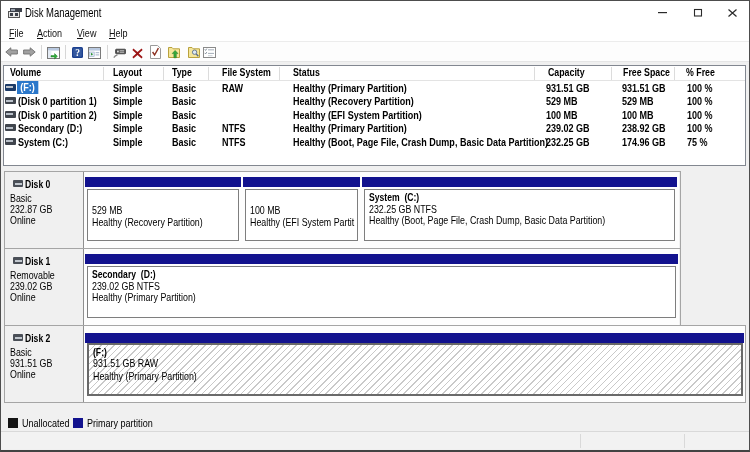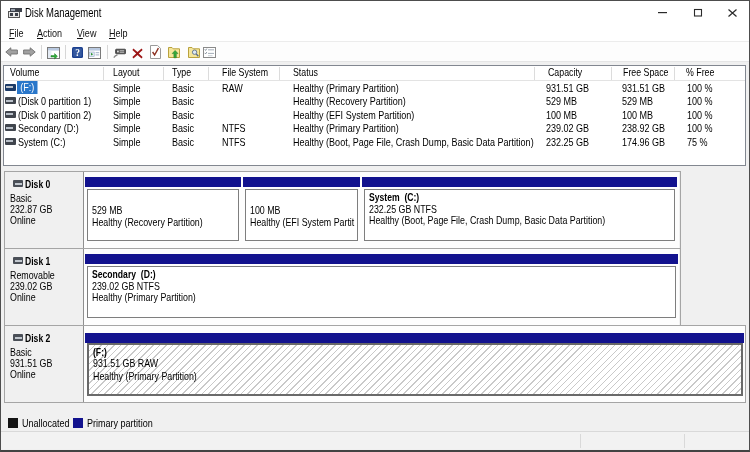--- a/index.html
+++ b/index.html
@@ -12,21 +12,21 @@
 .title-text { position:absolute; left:24px; top:5px; font-size:12px; color:#000; transform:scaleX(0.79); transform-origin:0 50%; }
 .cap { position:absolute; top:0; width:30px; height:22px; }
 
 .menubar { position:absolute; left:1px; top:23px; width:748px; height:18px; background:#ffffff; font-size:11px; color:#111; }
 .menubar span { position:absolute; top:3.5px; transform:scaleX(0.82); transform-origin:0 50%; }
 .menubar u { text-decoration:underline; }
 
 .toolbar { position:absolute; left:1px; top:41px; width:748px; height:21px; background:#fdfdfd; border-top:1px solid #ececec; border-bottom:1px solid #e5e5e5; }
 .tsep { position:absolute; top:3px; width:1px; height:14px; background:#d6d6d6; }
 
-.listpane { position:absolute; left:3px; top:65px; width:743px; height:101px; background:#fff; border:1px solid #828790; font-size:11px; }
+.listpane { position:absolute; left:3px; top:65px; width:743px; height:101px; background:#fff; border:1px solid #828790; font-size:11px;font-weight:bold; }
 .hsep { position:absolute; top:1px; width:1px; height:13px; background:#dcdcdc; }
 .hdr { position:absolute; top:0px; color:#000; transform:scaleX(0.8); transform-origin:0 50%; white-space:nowrap; }
 .cell { position:absolute; color:#000; transform:scaleX(0.82); transform-origin:0 50%; white-space:nowrap; }
 .vicon { position:absolute; width:11px; height:7px; background:#40454d; border-radius:1px; }
 .vicon:after { content:""; position:absolute; left:1px; top:2.5px; width:7px; height:2px; background:#b9c0c9; }
 
 .drow { position:absolute; left:4px; background:#f0f0f0; border:1px solid #a5a5a5; }
 .dlabel { position:absolute; left:0; top:0; width:79px; height:100%; border-right:1px solid #8f8f8f; background:#f0f0f0; }
 .dpart-bg { position:absolute; top:0; height:100%; background:#fdfdfd; }
 .navy { position:absolute; background:#12128e; height:10px; }

